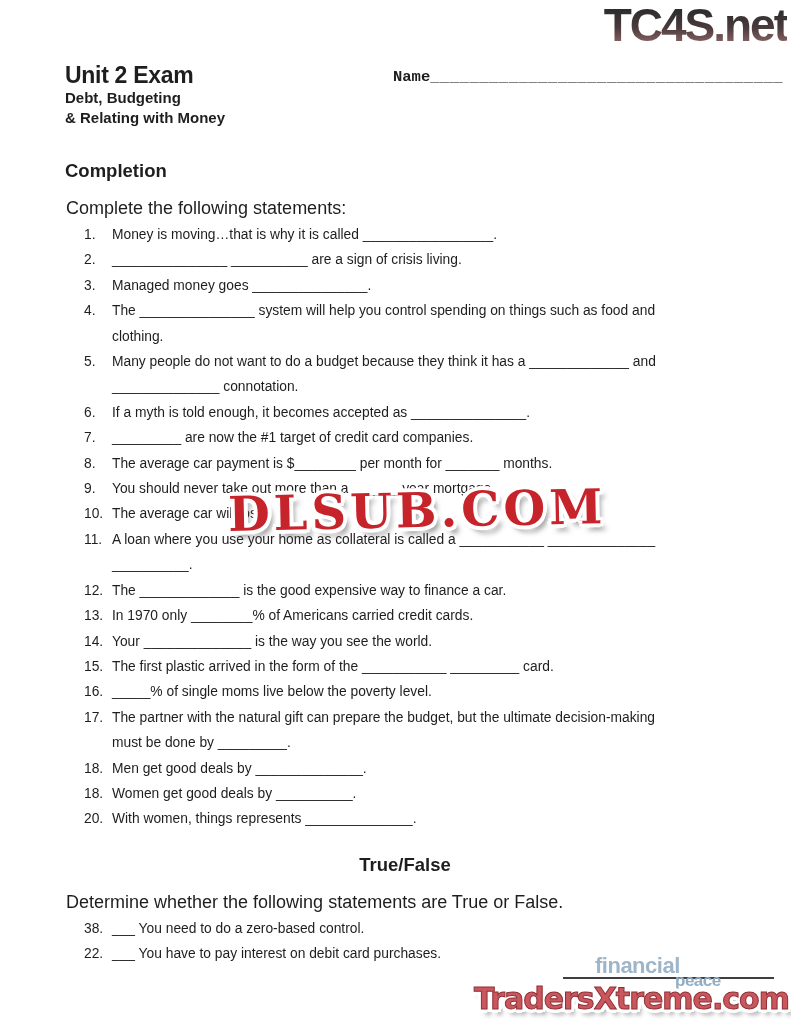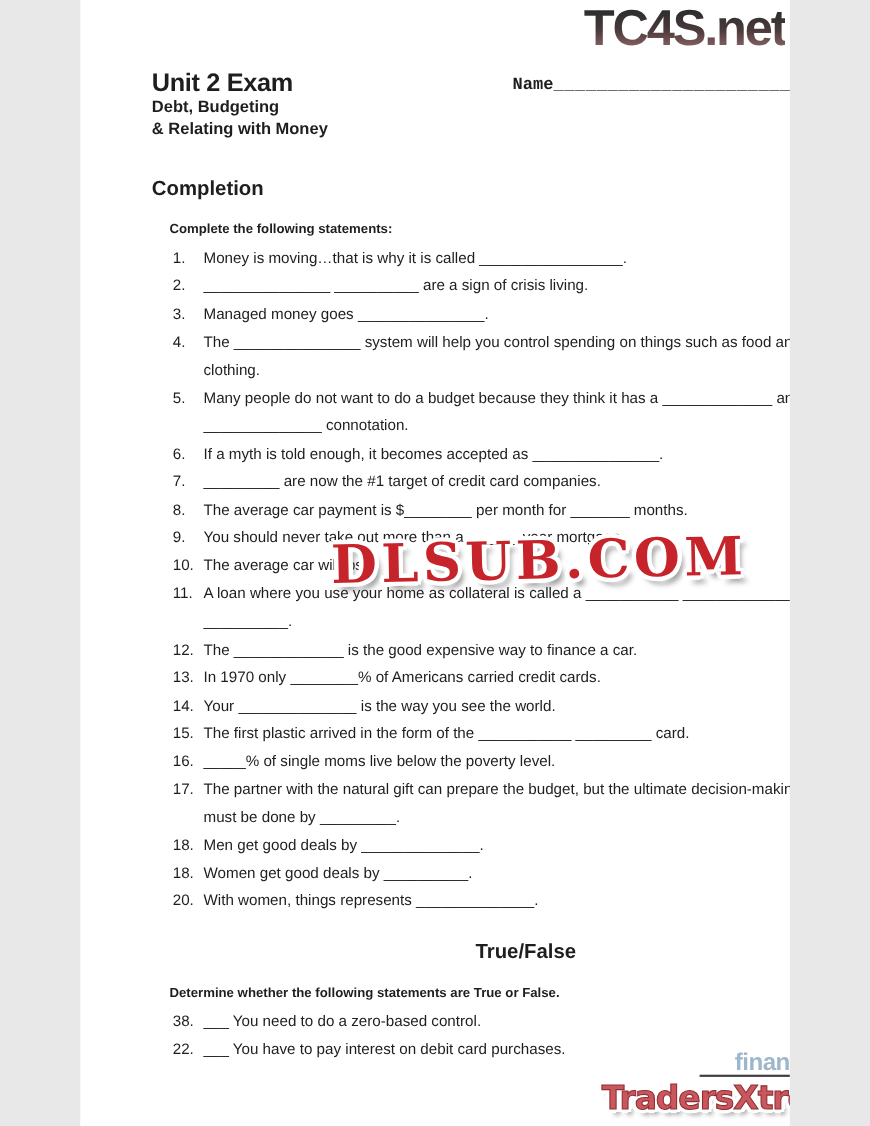--- a/index.html
+++ b/index.html
@@ -1,18 +1,18 @@
 <!DOCTYPE html>
 <html><head>
 <meta charset="utf-8">
 <style>
   html,body{margin:0;padding:0;background:#e8e8e8;}
   .page{
     position:relative;
-    width:645px;height:1024px;
+    width:791px;height:1024px;
     background:#ffffff;
     font-family:"Liberation Sans",sans-serif;
     color:#1f1d1e;
     overflow:hidden;
     margin:0 auto;
   }
   
   .tc4s{
     position:absolute;top:2px;right:4px;
     font-size:46px;font-weight:bold;letter-spacing:-2px;
@@ -24,21 +24,21 @@
   
   .doc-header{position:absolute;left:65px;top:62px;}
   .doc-title{font-size:23px;font-weight:bold;margin:0;line-height:26px;letter-spacing:-0.3px;}
   .doc-subtitle{font-size:15px;font-weight:bold;line-height:20px;}
   .name-block{position:absolute;left:393px;top:68px;font-size:15.5px;font-family:Liberation Mono, monospace;}
   .name-label{font-weight:bold;}
   .name-blank{font-weight:normal;color:#4c4c4c;letter-spacing:0.5px;}
   
   .content{position:absolute;left:65px;top:160px;width:680px;}
   .section-heading{font-size:18.5px;font-weight:bold;margin:0 0 16px 0;line-height:22px;}
-  .instruction{font-size:12px;font-weight:bold;margin:0 0 4px 16px;line-height:20px;}
+  .instruction{font-size:18px;font-weight:normal;margin:0 0 4px 1px;line-height:20px;}
   .q-list{font-size:13.8px;}
   .q-item{display:flex;line-height:25.4px;}
   .q-num{flex:none;width:47px;padding-left:19px;box-sizing:border-box;}
   .q-text{flex:1;white-space:pre-line;}
   .tf-heading{margin-top:22px;text-align:center;}
   
   .dlsub-stamp{
     position:absolute;left:228px;top:482px;
     font-family:"DejaVu Serif",serif;font-weight:bold;
     font-size:48px;line-height:56px;letter-spacing:4px;

